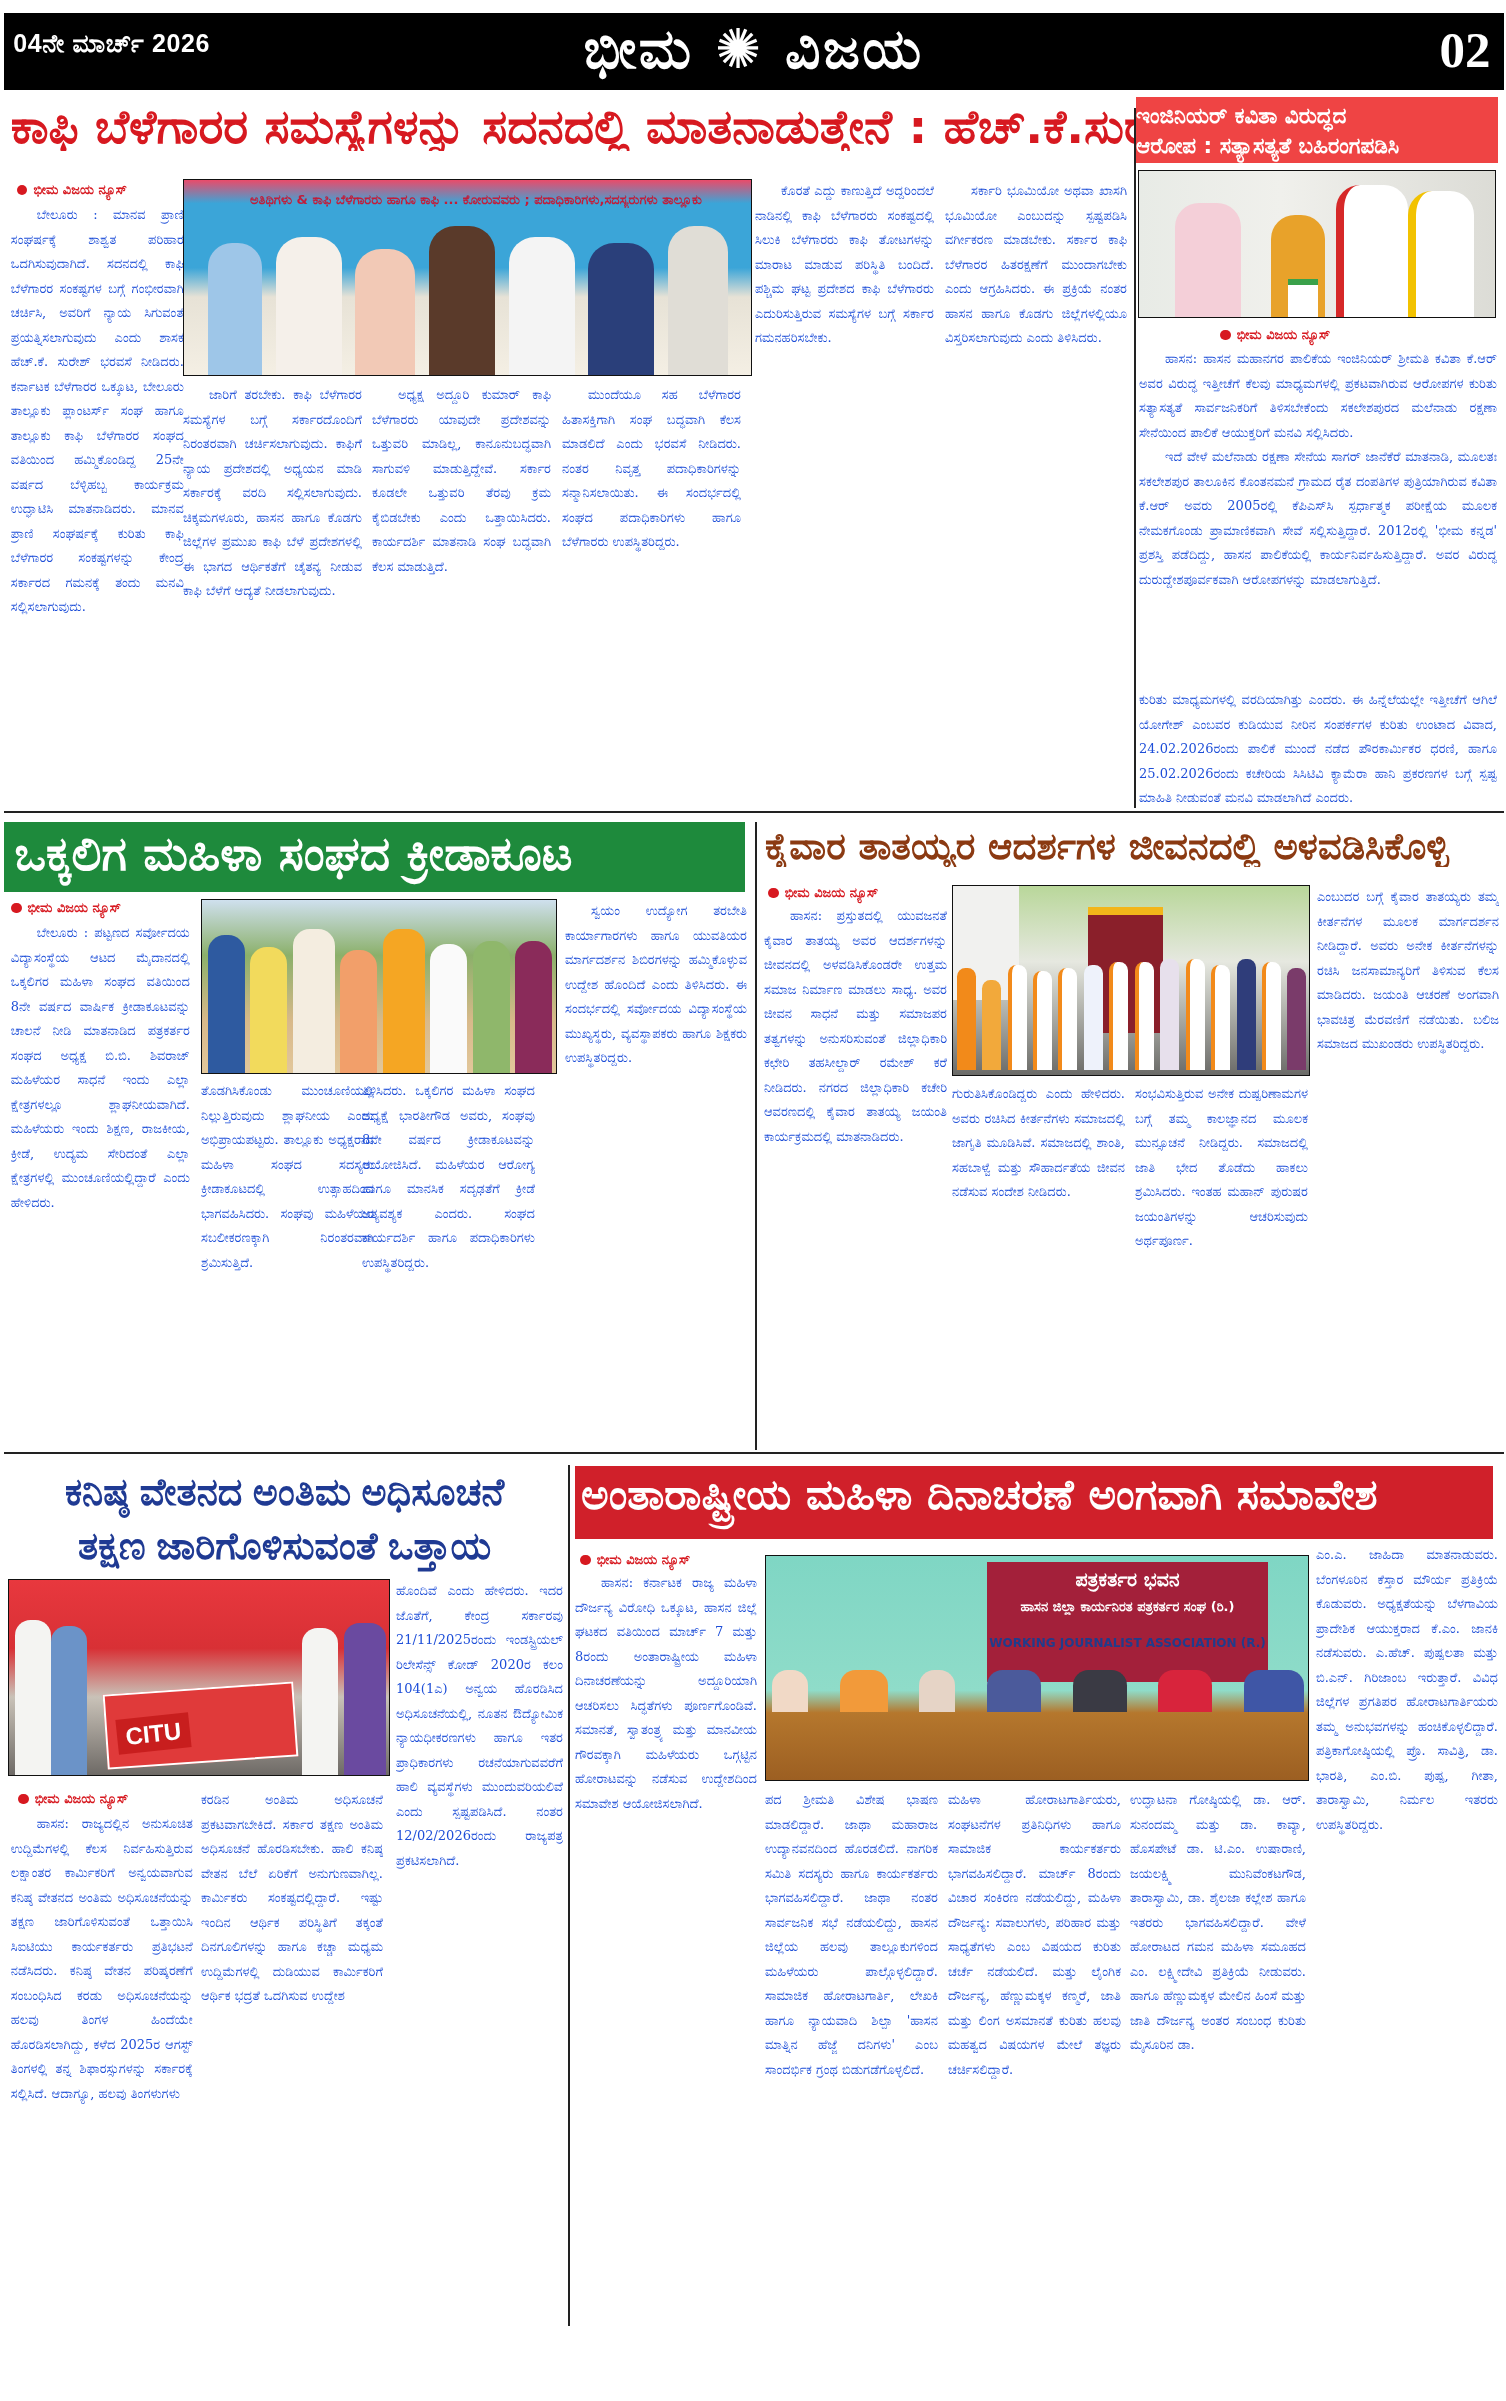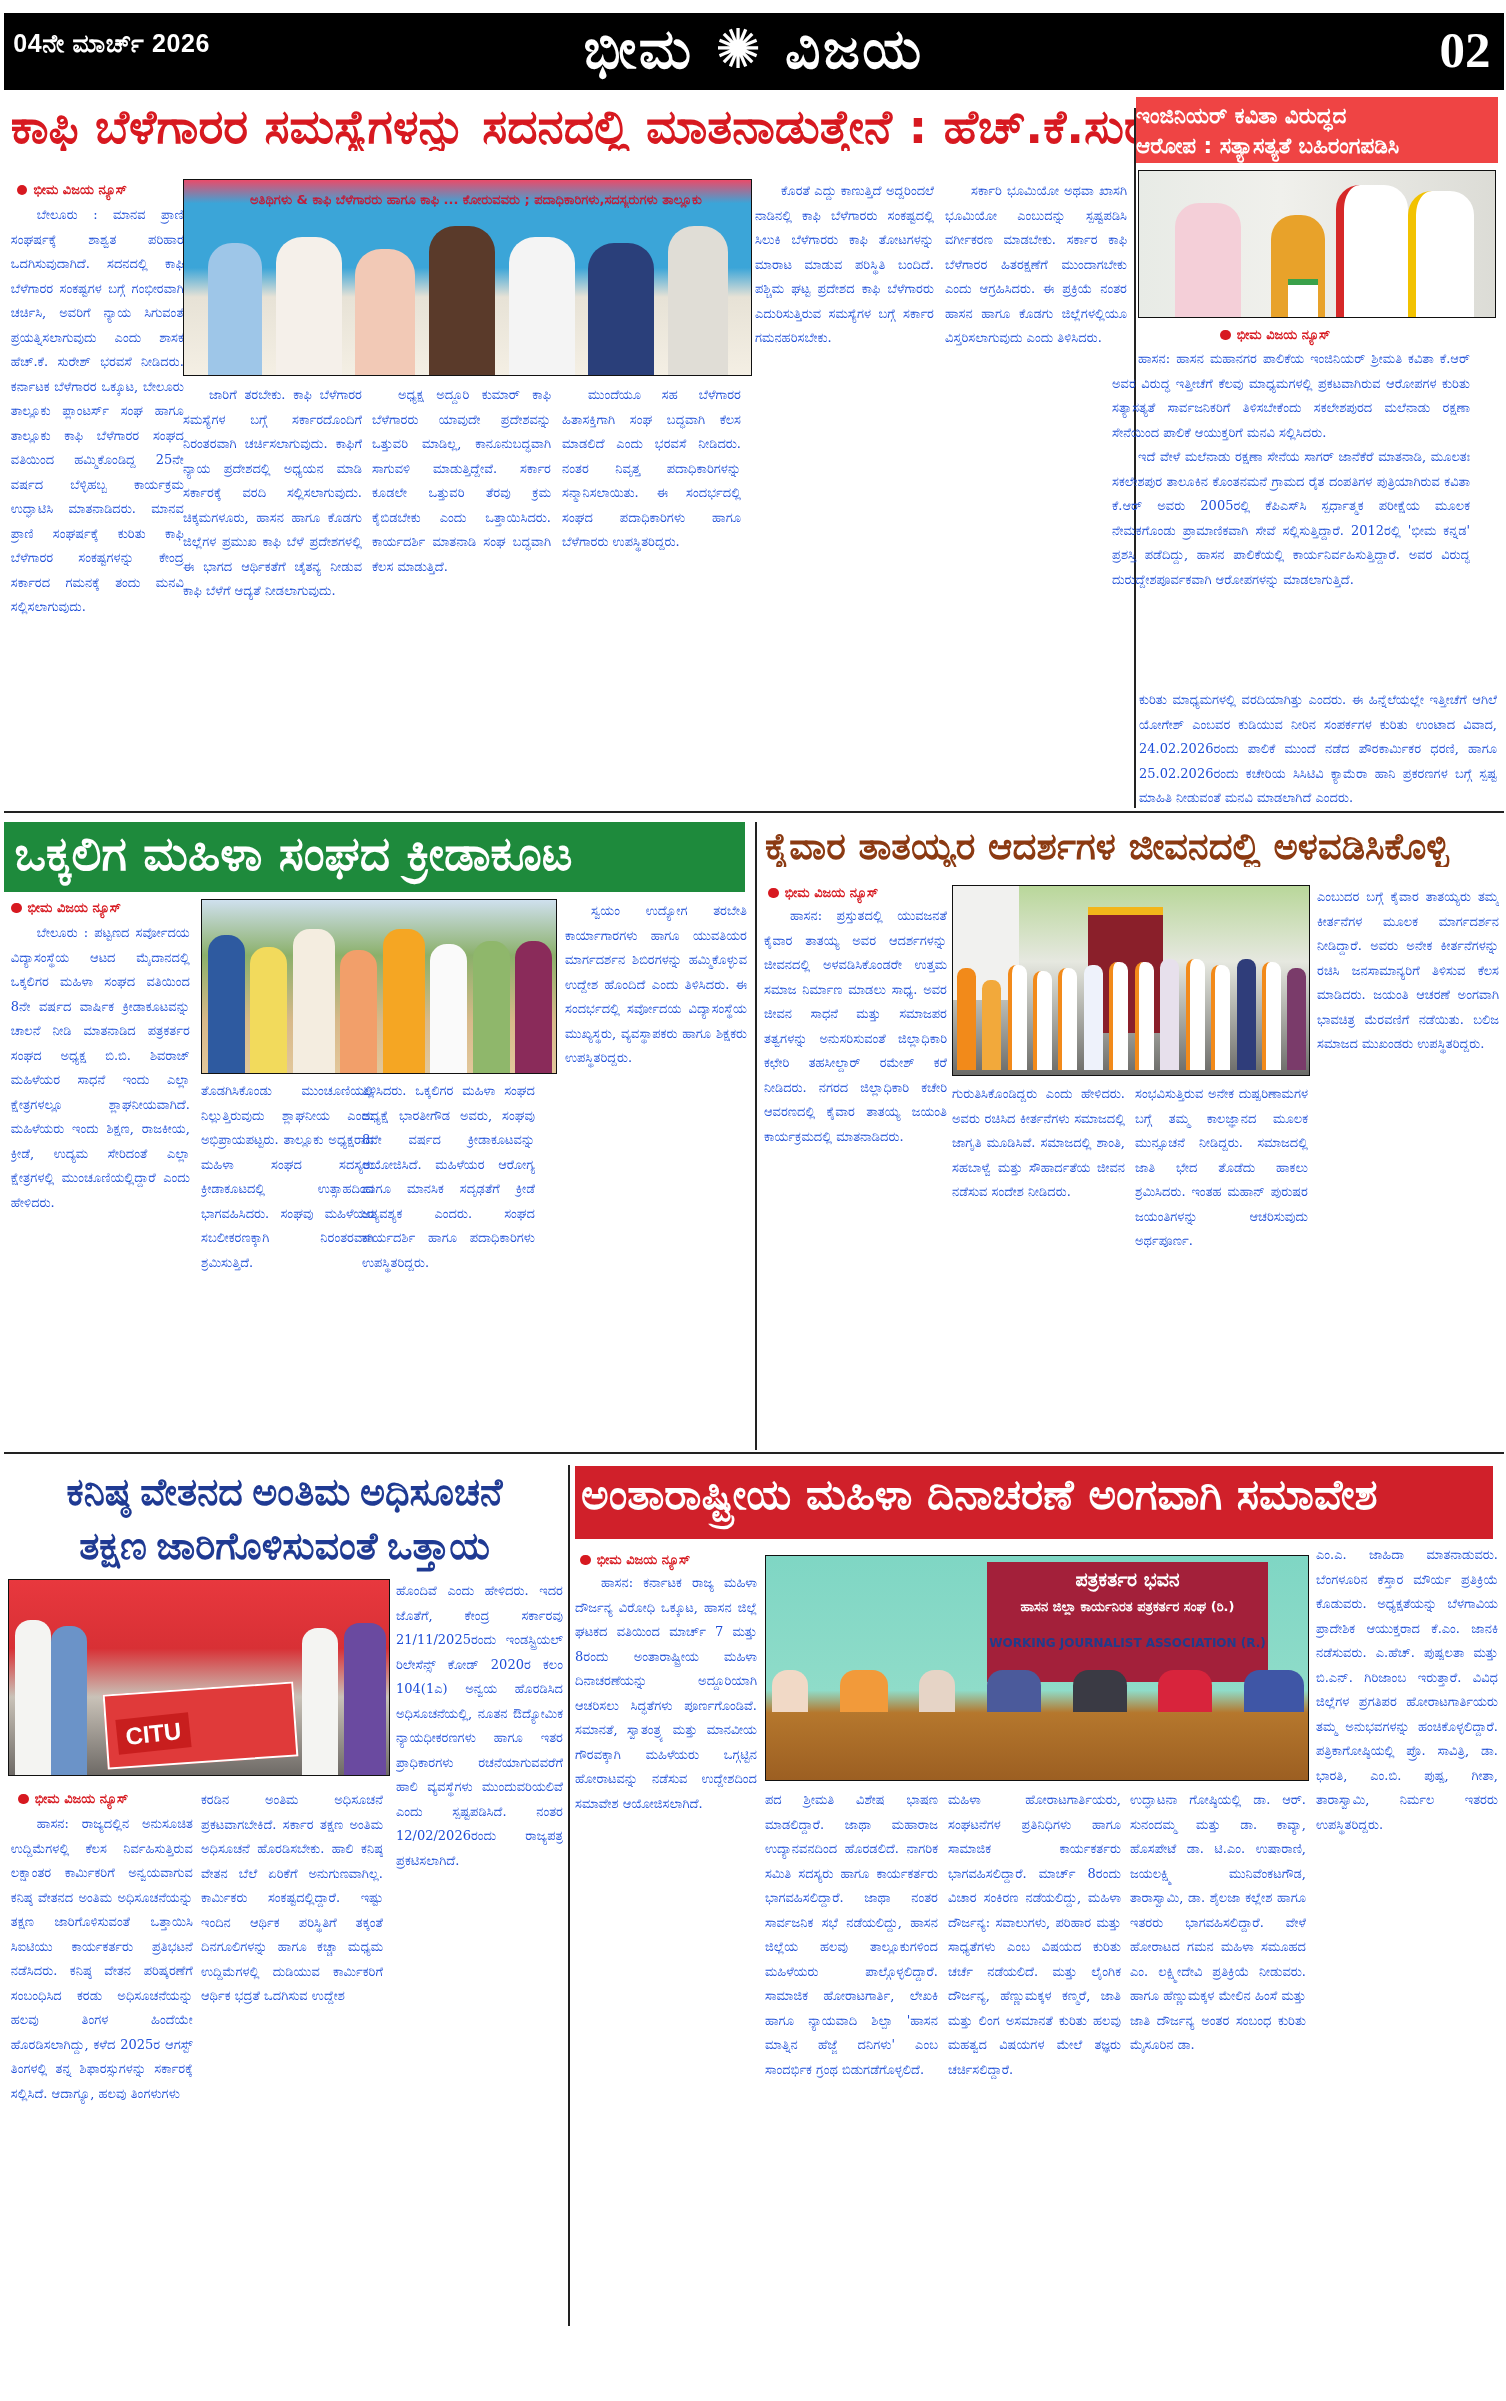--- a/index.html
+++ b/index.html
@@ -81,21 +81,21 @@
     <div style="position:absolute;left:132px;bottom:0;width:54px;height:102px;background:#e8a22a;border-radius:24px 24px 0 0"></div>
     <div style="position:absolute;left:197px;bottom:0;width:72px;height:132px;background:#fff;border-left:8.4px solid #d62828;border-radius:24px 24px 0 0"></div>
     <div style="position:absolute;left:269px;bottom:0;width:66px;height:126px;background:#fff;border-left:8.4px solid #f2c200;border-radius:24px 24px 0 0"></div>
     <div style="position:absolute;left:149px;top:108px;width:30px;height:42px;background:#fff;border-top:6px solid #3aa14a"></div>
   </div>
 </div>
 <div class="abs byline" style="left:1220px;top:327px">
     <span class="dot"></span>
     <span>ಭೀಮ ವಿಜಯ ನ್ಯೂಸ್</span>
   </div>
-<div class="abs col" style="left:1112px;top:347px;width:358px;height:341px">
+<div class="abs col" style="left:1139px;top:347px;width:358px;height:341px">
   <p>ಹಾಸನ: ಹಾಸನ ಮಹಾನಗರ ಪಾಲಿಕೆಯ ಇಂಜಿನಿಯರ್ ಶ್ರೀಮತಿ ಕವಿತಾ ಕೆ.ಆರ್ ಅವರ ವಿರುದ್ಧ ಇತ್ತೀಚೆಗೆ ಕೆಲವು ಮಾಧ್ಯಮಗಳಲ್ಲಿ ಪ್ರಕಟವಾಗಿರುವ ಆರೋಪಗಳ ಕುರಿತು ಸತ್ಯಾಸತ್ಯತೆ ಸಾರ್ವಜನಿಕರಿಗೆ ತಿಳಿಸಬೇಕೆಂದು ಸಕಲೇಶಪುರದ ಮಲೆನಾಡು ರಕ್ಷಣಾ ಸೇನೆಯಿಂದ ಪಾಲಿಕೆ ಆಯುಕ್ತರಿಗೆ ಮನವಿ ಸಲ್ಲಿಸಿದರು.</p>
   <p>ಇದೆ ವೇಳೆ ಮಲೆನಾಡು ರಕ್ಷಣಾ ಸೇನೆಯ ಸಾಗರ್ ಜಾನೆಕೆರೆ ಮಾತನಾಡಿ, ಮೂಲತಃ ಸಕಲೇಶಪುರ ತಾಲೂಕಿನ ಕೊಂತನಮನೆ ಗ್ರಾಮದ ರೈತ ದಂಪತಿಗಳ ಪುತ್ರಿಯಾಗಿರುವ ಕವಿತಾ ಕೆ.ಆರ್ ಅವರು 2005ರಲ್ಲಿ ಕೆಪಿಎಸ್‌ಸಿ ಸ್ಪರ್ಧಾತ್ಮಕ ಪರೀಕ್ಷೆಯ ಮೂಲಕ ನೇಮಕಗೊಂಡು ಪ್ರಾಮಾಣಿಕವಾಗಿ ಸೇವೆ ಸಲ್ಲಿಸುತ್ತಿದ್ದಾರೆ. 2012ರಲ್ಲಿ 'ಭೀಮ ಕನ್ನಡ' ಪ್ರಶಸ್ತಿ ಪಡೆದಿದ್ದು, ಹಾಸನ ಪಾಲಿಕೆಯಲ್ಲಿ ಕಾರ್ಯನಿರ್ವಹಿಸುತ್ತಿದ್ದಾರೆ. ಅವರ ವಿರುದ್ಧ ದುರುದ್ದೇಶಪೂರ್ವಕವಾಗಿ ಆರೋಪಗಳನ್ನು ಮಾಡಲಾಗುತ್ತಿದೆ.</p>
 </div>
 <div class="abs col" style="left:1139px;top:688px;width:358px;height:123px">
     <p style="text-indent:0">ಕುರಿತು ಮಾಧ್ಯಮಗಳಲ್ಲಿ ವರದಿಯಾಗಿತ್ತು ಎಂದರು. ಈ ಹಿನ್ನೆಲೆಯಲ್ಲೇ ಇತ್ತೀಚೆಗೆ ಆಗಿಲೆ ಯೋಗೇಶ್ ಎಂಬವರ ಕುಡಿಯುವ ನೀರಿನ ಸಂಪರ್ಕಗಳ ಕುರಿತು ಉಂಟಾದ ವಿವಾದ, 24.02.2026ರಂದು ಪಾಲಿಕೆ ಮುಂದೆ ನಡೆದ ಪೌರಕಾರ್ಮಿಕರ ಧರಣಿ, ಹಾಗೂ 25.02.2026ರಂದು ಕಚೇರಿಯ ಸಿಸಿಟಿವಿ ಕ್ಯಾಮೆರಾ ಹಾನಿ ಪ್ರಕರಣಗಳ ಬಗ್ಗೆ ಸ್ಪಷ್ಟ ಮಾಹಿತಿ ನೀಡುವಂತೆ ಮನವಿ ಮಾಡಲಾಗಿದೆ ಎಂದರು.</p>
   </div>
 
 <div class="abs hr" style="left:3.6px;top:811px;width:1500px"></div>
 
 <div class="abs hl" style="left:3.6px;top:822px;width:741px;height:70px;background:#1e8a3c;color:#fff;font-size:47px;padding:7.2px 0 0 10.8px">ಒಕ್ಕಲಿಗ ಮಹಿಳಾ ಸಂಘದ ಕ್ರೀಡಾಕೂಟ</div>
@@ -167,21 +167,21 @@
   </div>
 <div class="abs col" style="left:1135px;top:1082px;width:173px;height:366px">
     <p style="text-indent:0">ಸಂಭವಿಸುತ್ತಿರುವ ಅನೇಕ ದುಷ್ಪರಿಣಾಮಗಳ ಬಗ್ಗೆ ತಮ್ಮ ಕಾಲಜ್ಞಾನದ ಮೂಲಕ ಮುನ್ಸೂಚನೆ ನೀಡಿದ್ದರು. ಸಮಾಜದಲ್ಲಿ ಜಾತಿ ಭೇದ ತೊಡೆದು ಹಾಕಲು ಶ್ರಮಿಸಿದರು. ಇಂತಹ ಮಹಾನ್ ಪುರುಷರ ಜಯಂತಿಗಳನ್ನು ಆಚರಿಸುವುದು ಅರ್ಥಪೂರ್ಣ.</p>
   </div>
 <div class="abs col" style="left:1317px;top:885px;width:182px;height:563px">
     <p style="text-indent:0">ಎಂಬುದರ ಬಗ್ಗೆ ಕೈವಾರ ತಾತಯ್ಯರು ತಮ್ಮ ಕೀರ್ತನೆಗಳ ಮೂಲಕ ಮಾರ್ಗದರ್ಶನ ನೀಡಿದ್ದಾರೆ. ಅವರು ಅನೇಕ ಕೀರ್ತನೆಗಳನ್ನು ರಚಿಸಿ ಜನಸಾಮಾನ್ಯರಿಗೆ ತಿಳಿಸುವ ಕೆಲಸ ಮಾಡಿದರು. ಜಯಂತಿ ಆಚರಣೆ ಅಂಗವಾಗಿ ಭಾವಚಿತ್ರ ಮೆರವಣಿಗೆ ನಡೆಯಿತು. ಬಲಿಜ ಸಮಾಜದ ಮುಖಂಡರು ಉಪಸ್ಥಿತರಿದ್ದರು.</p>
   </div>
 
 <div class="abs hr" style="left:3.6px;top:1452px;width:1500px"></div>
 
-<div class="abs" style="left:3.6px;top:1465px;width:562px;text-align:center;color:#1f3a93;font-family:Liberation Serif, serif;font-weight:bold;font-size:38px;line-height:54px">
+<div class="abs" style="left:3.6px;top:1465px;width:562px;text-align:center;color:#1f3a93;font-family:Liberation Sans, sans-serif;font-weight:bold;font-size:38px;line-height:54px">
   <div style="white-space:nowrap">ಕನಿಷ್ಠ ವೇತನದ ಅಂತಿಮ ಅಧಿಸೂಚನೆ</div>
   <div style="white-space:nowrap">ತಕ್ಷಣ ಜಾರಿಗೊಳಿಸುವಂತೆ ಒತ್ತಾಯ</div>
 </div>
 <div class="abs vr" style="left:568px;top:1465px;height:861px"></div>
 
 <div class="abs photo" style="left:8.4px;top:1579px;width:382px;height:197px">
   <div class="shade" style="background:linear-gradient(180deg,#e8383e 0%,#d83035 35%,#c9c2b8 60%,#6e6a66 100%);position:relative">
     <div style="position:absolute;left:96px;top:108px;width:191px;height:75px;background:#e03a3a;border:2.4px solid #fff;transform:rotate(-4deg)"></div>
     <div class="caption-tag" style="left:108px;bottom:24px">CITU</div>
     <div style="position:absolute;left:6px;bottom:0;width:36px;height:155px;background:#f4f4f2;border-radius:15.5px 15.5px 0 0"></div>

